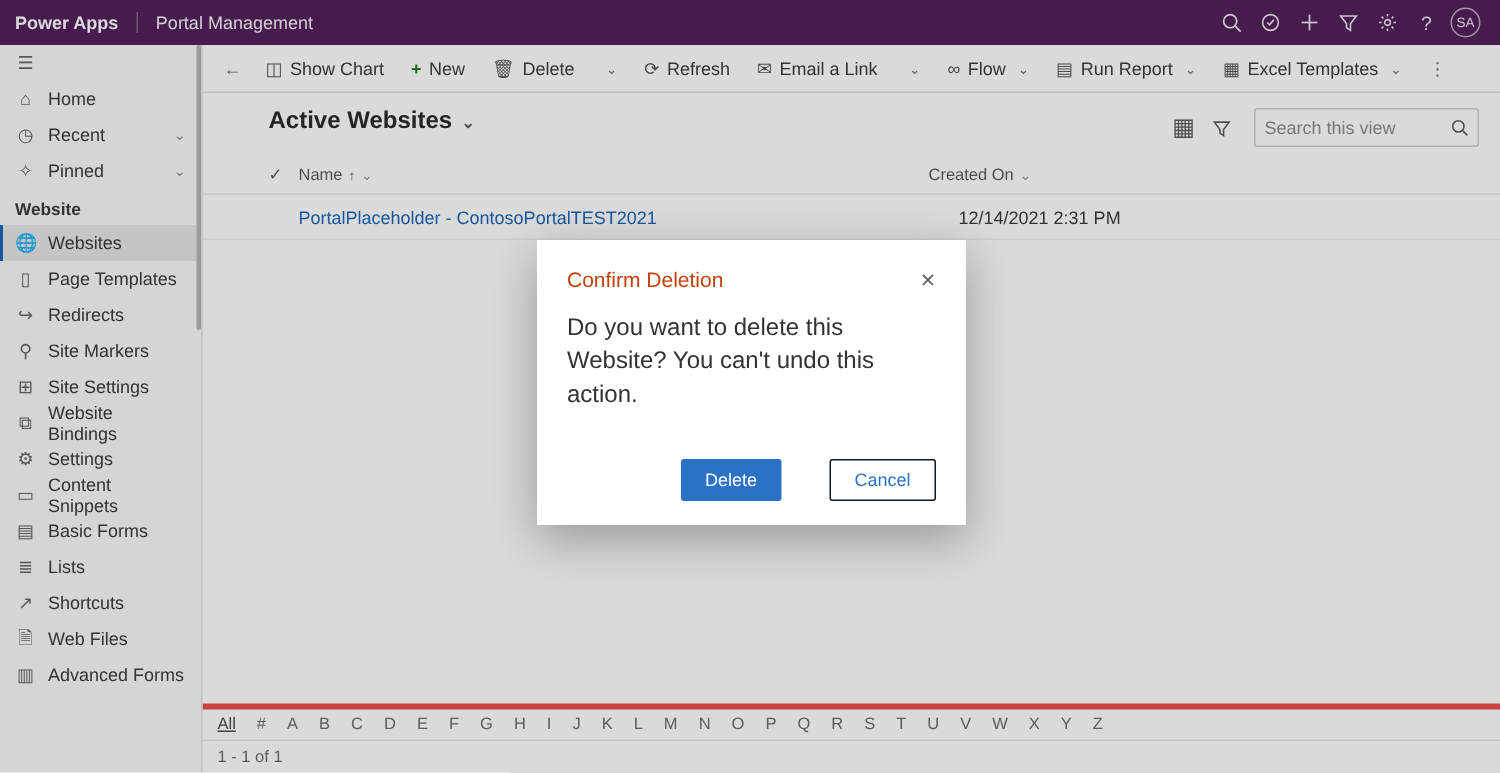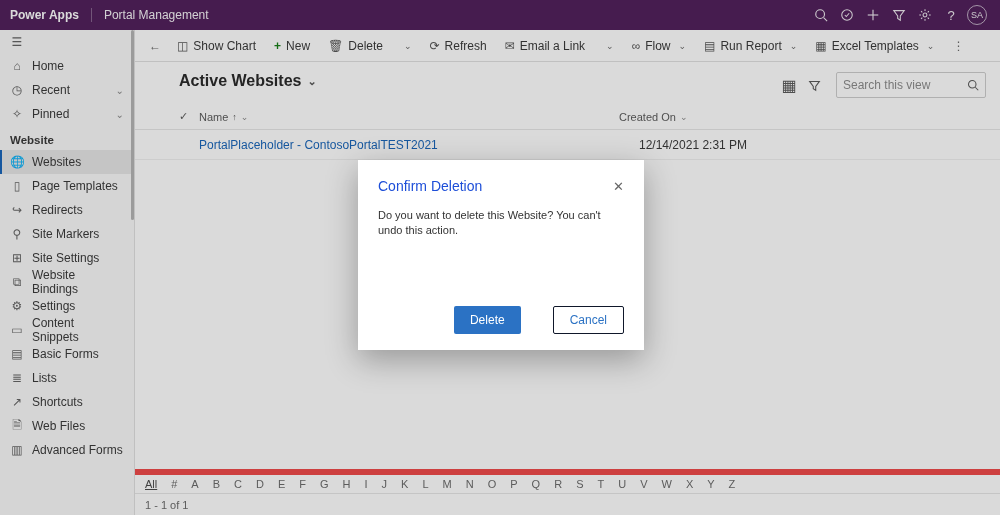--- a/index.html
+++ b/index.html
@@ -61,36 +61,36 @@
   .col-name { width: 420px; display:flex; align-items:center; gap:4px; }
   .col-name .up { font-size: 9px; }
   .col-name .chev { font-size: 9px; color: #888; }
   .col-created { width: 200px; display:flex; align-items:center; gap:4px; }
   .col-created .chev { font-size: 9px; color: #888; }
 
   .grid-row { display: flex; align-items: center; height: 30px; font-size: 12px; color: #1160b7; border-bottom: 1px solid #f0f0f0; padding-left: 44px; }
   .grid-row .cell-name { width: 440px; cursor: pointer; }
   .grid-row .cell-created { width: 200px; color: #333; }
 
-  .alpha-bar { height: 24px; border-top: 6px solid #ef4444; display: flex; align-items: center; font-size: 11px; color: #666; padding-left: 10px; gap: 14px; }
+  .alpha-bar { height: 24px; border-top: 4px solid #ef4444; display: flex; align-items: center; font-size: 11px; color: #666; padding-left: 10px; gap: 14px; }
   .alpha-bar span { cursor: pointer; }
   .alpha-bar .all { text-decoration: underline; color: #444; }
 
   .footer { height: 22px; border-top: 1px solid #e6e6e6; font-size: 11px; color: #666; display: flex; align-items: center; padding-left: 10px; }
   .overlay-full { position:absolute; inset:0; background: rgba(50,50,50,0.18); }
 
   .dialog {
     position: absolute; left: 358px; top: 160px; width: 286px; height: 190px;
     background: #fff; box-shadow: 0 10px 30px rgba(0,0,0,0.3);
     display: flex; flex-direction: column; padding: 18px 20px 16px 20px;
   }
   .dialog .dlg-head { display: flex; align-items: center; }
-  .dialog .dlg-title { font-size: 14px; color: #1d4ed8; flex: 1; }
+  .dialog .dlg-title { font-size: 14px; color: #c2410c; flex: 1; }
   .dialog .dlg-close { color: #666; cursor: pointer; font-size: 13px; }
-  .dialog .dlg-body { font-size: 11px; color: #333; margin-top: 14px; line-height: 1.4; }
+  .dialog .dlg-body { font-size: 16px; color: #333; margin-top: 14px; line-height: 1.4; }
   .dialog .dlg-actions { margin-top: auto; display: flex; justify-content: flex-end; gap: 8px; }
   .btn { height: 28px; padding: 0 16px; font-size: 12px; border-radius: 2px; cursor: pointer; display: flex; align-items: center; }
   .btn-primary { background: #2b72c4; color: #fff; border: none; }
   .btn-default { background: #fff; color: #2b72c4; border: 1px solid #0f172a; margin-left: 24px; }
 
   svg { display: block; }
 </style>
 </head>
 <body>
 

